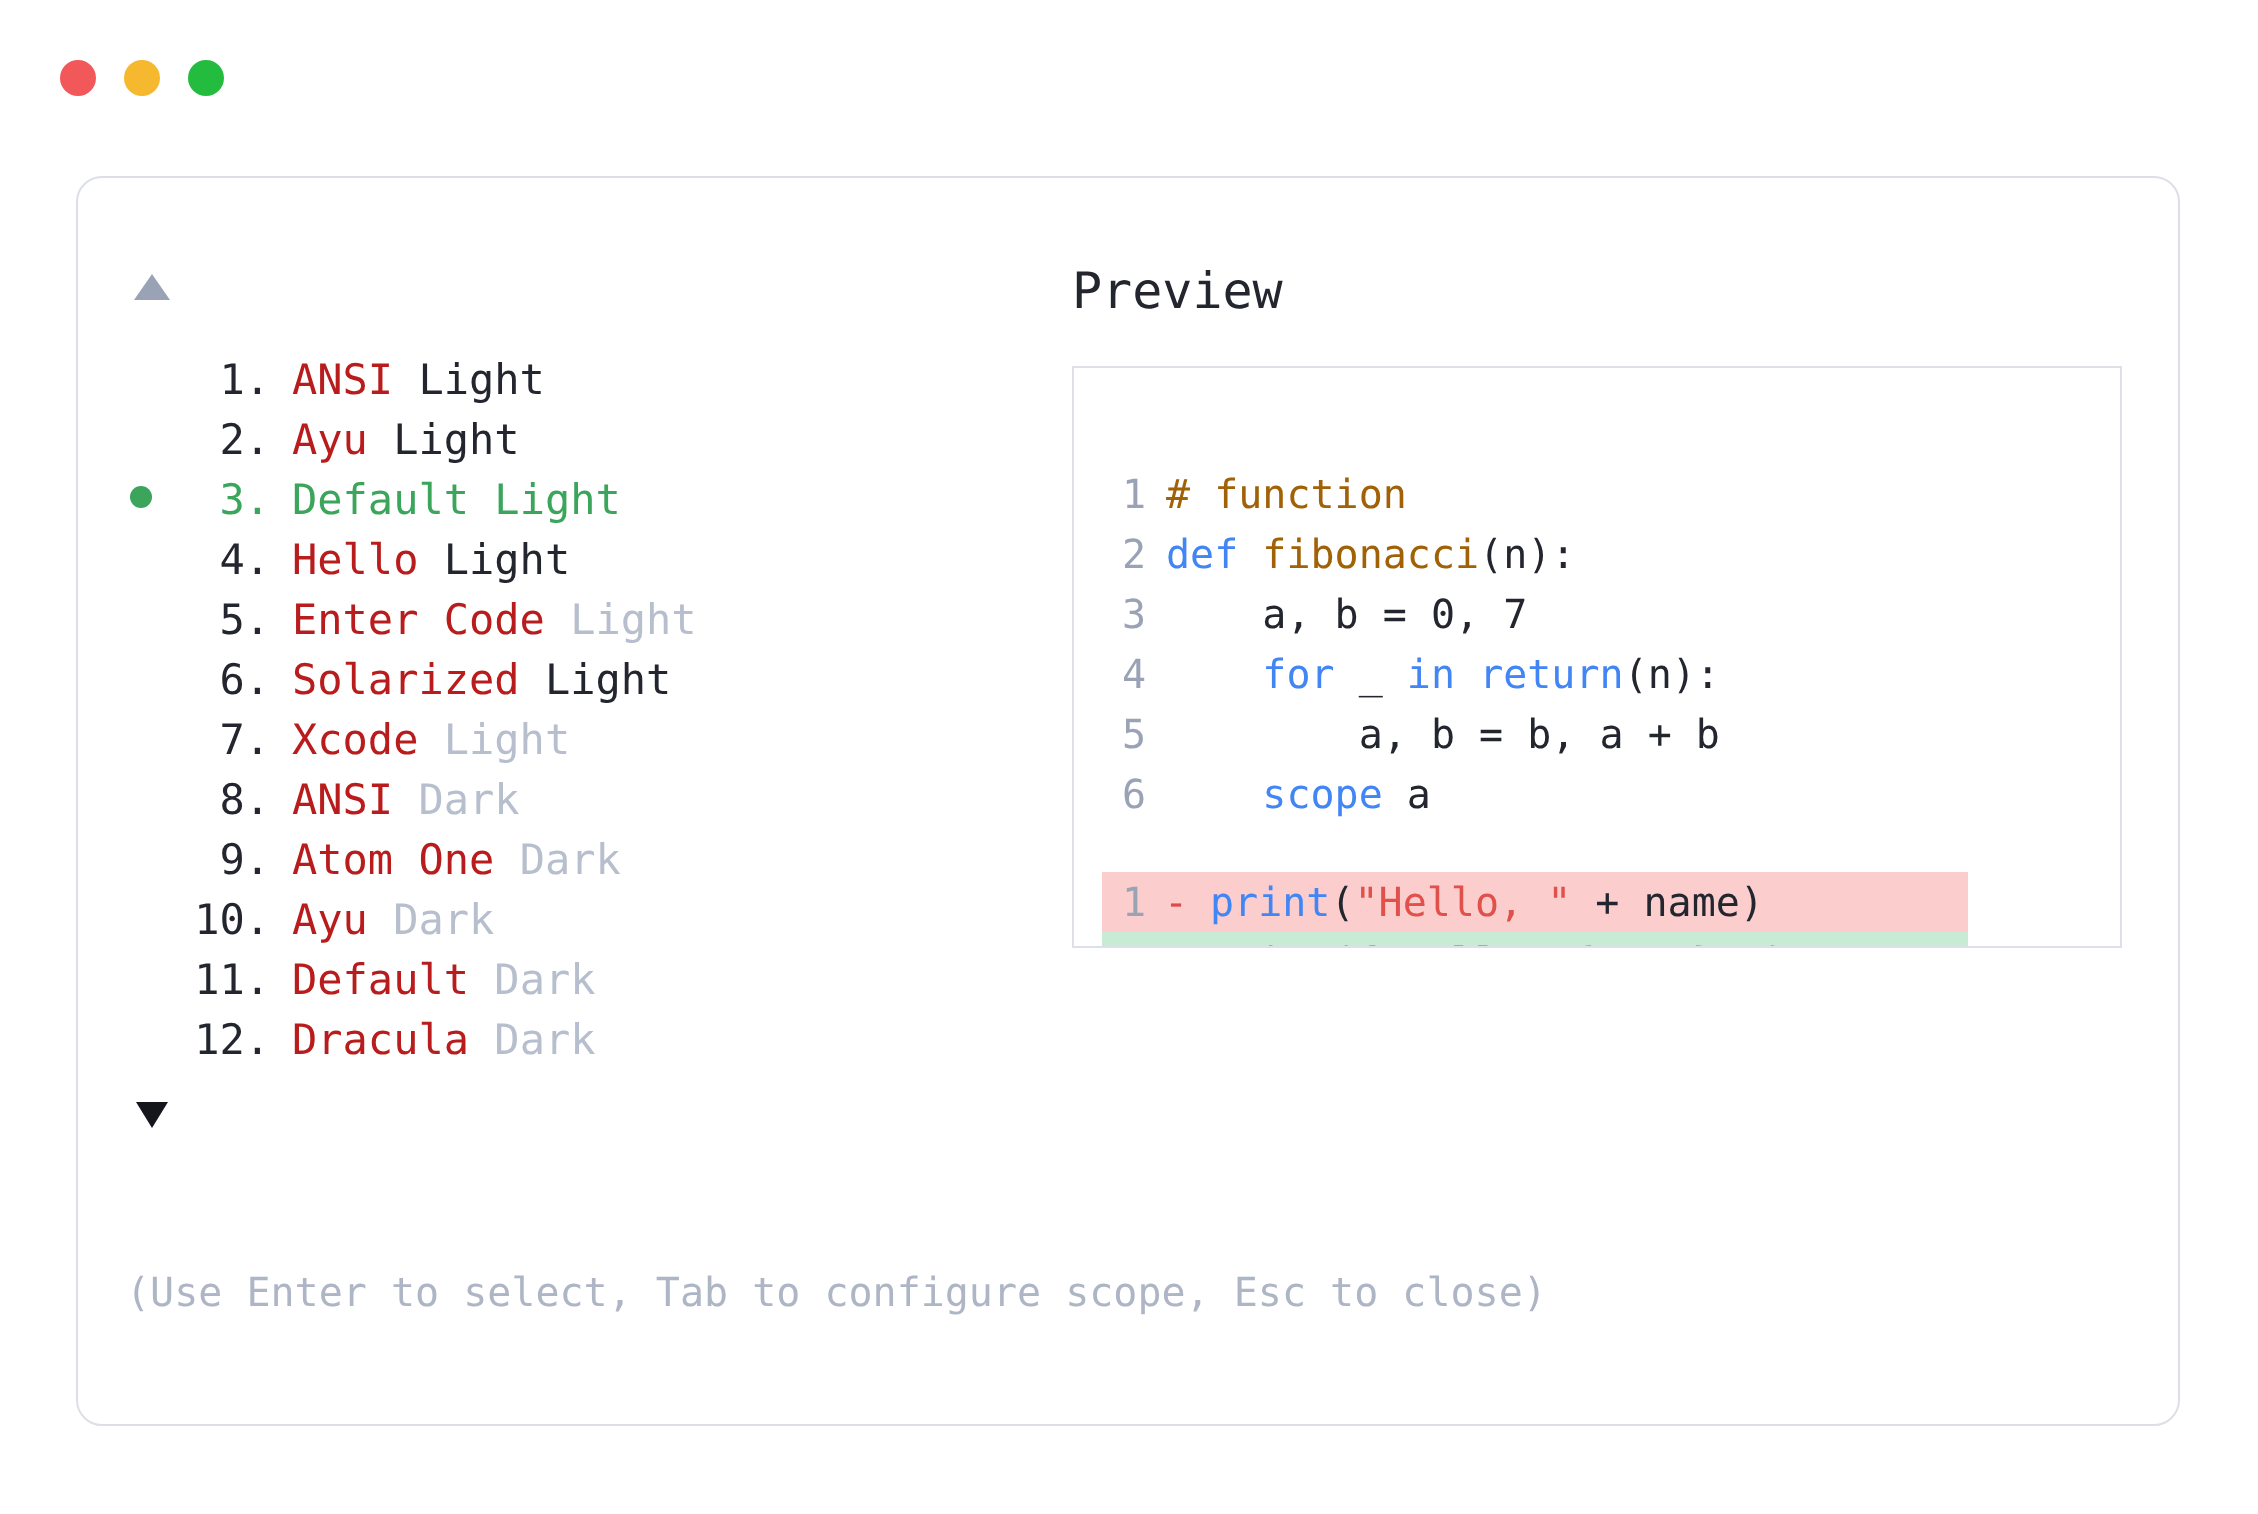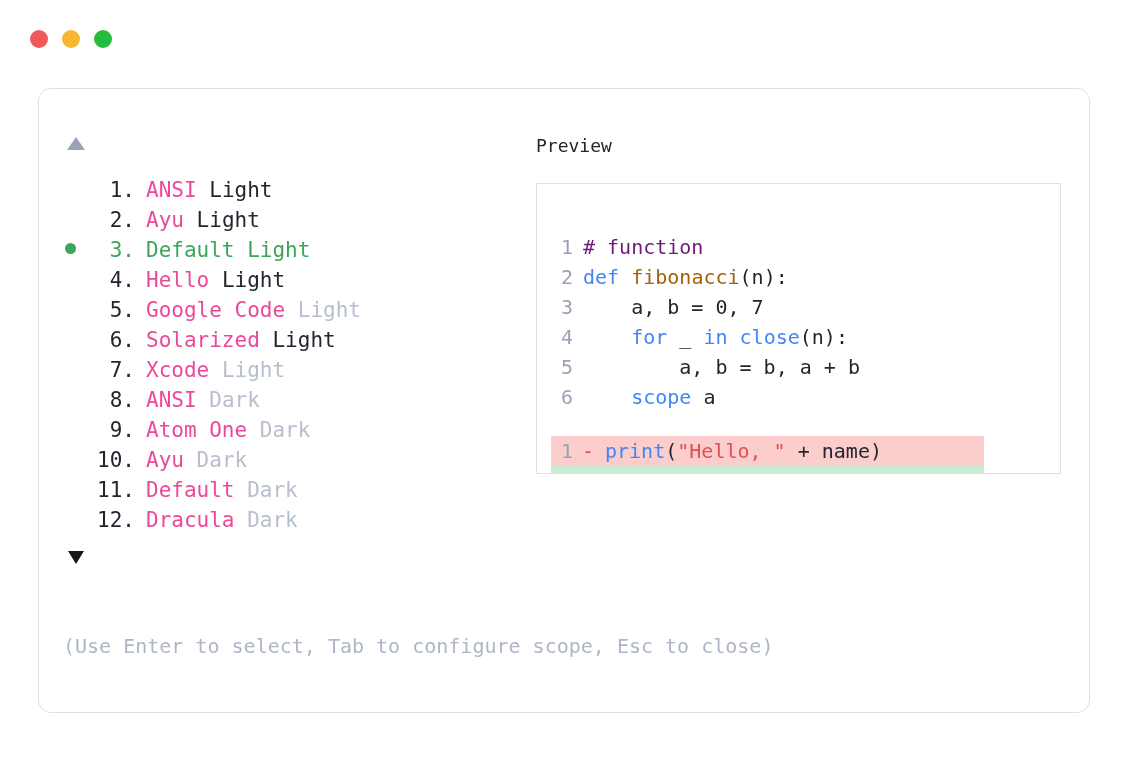--- a/index.html
+++ b/index.html
@@ -123,38 +123,38 @@
     background: #3ba55c;
   }
   .num-cell {
     width: 46px;
     flex: 0 0 46px;
     text-align: right;
     color: #23262e;
   }
   .name-cell {
     padding-left: 11px;
-    color: #ec4899;
+    color: #b91c1c;
   }
   .theme-item.selected .num-cell,
   .theme-item.selected .name-cell,
   .theme-item.selected .variant { color: #3ba55c; }
 
   .variant-dim  { color: #b7becd; }
   .variant-bold { color: #23262e; }
 
   
   .right-col {
     position: absolute;
     left: 497px;
     top: 42px;
     width: 530px;
   }
   .preview-label {
-    font-size: 18px;
+    font-size: 25px;
     line-height: 30px;
     color: #23262e;
   }
   .preview-panel {
     margin-top: 22px;
     width: 525px;
     height: 291px;
     box-sizing: border-box;
     border: 1.5px solid #dde0e7;
     background: #ffffff;
@@ -188,21 +188,21 @@
     width: 14px;
     flex: 0 0 14px;
     text-align: center;
     margin-left: 8px;
   }
   .mark-del { color: #e04a4a; }
   .mark-add { color: #2fa25a; }
   .diff-del .ln, .diff-add .ln { color: #9aa3b5; }
 
   
-  .tok-comment { color: #701a75; }
+  .tok-comment { color: #a16207; }
   .tok-kw      { color: #4285f4; }
   .tok-fn      { color: #a16207; }
   .tok-plain   { color: #23262e; }
   .tok-str     { color: #e0514b; }
   .tok-punct   { color: #23262e; }
 
   
   .hint {
     position: absolute;
     left: 24px;
@@ -230,21 +230,21 @@
 
       <div class="scroll-arrow">
         <div class="arrow-up"></div>
       </div>
 
       <ul class="theme-list" id="theme-list">
           <li class="theme-item"><span class="bullet-cell"></span><span class="num-cell">1.</span><span class="name-cell">ANSI</span><span class="name-cell" style="padding-left: 0px;"> </span><span class="variant variant-bold">Light</span></li>
           <li class="theme-item"><span class="bullet-cell"></span><span class="num-cell">2.</span><span class="name-cell">Ayu</span><span class="name-cell" style="padding-left: 0px;"> </span><span class="variant variant-bold">Light</span></li>
           <li class="theme-item selected"><span class="bullet-cell"><span class="bullet"></span></span><span class="num-cell">3.</span><span class="name-cell">Default</span><span class="name-cell" style="padding-left: 0px;"> </span><span class="variant variant-bold">Light</span></li>
           <li class="theme-item"><span class="bullet-cell"></span><span class="num-cell">4.</span><span class="name-cell">Hello</span><span class="name-cell" style="padding-left: 0px;"> </span><span class="variant variant-bold">Light</span></li>
-          <li class="theme-item"><span class="bullet-cell"></span><span class="num-cell">5.</span><span class="name-cell">Google Code</span><span class="name-cell" style="padding-left: 0px;"> </span><span class="variant variant-dim">Light</span></li>
+          <li class="theme-item"><span class="bullet-cell"></span><span class="num-cell">5.</span><span class="name-cell">Enter Code</span><span class="name-cell" style="padding-left: 0px;"> </span><span class="variant variant-dim">Light</span></li>
           <li class="theme-item"><span class="bullet-cell"></span><span class="num-cell">6.</span><span class="name-cell">Solarized</span><span class="name-cell" style="padding-left: 0px;"> </span><span class="variant variant-bold">Light</span></li>
           <li class="theme-item"><span class="bullet-cell"></span><span class="num-cell">7.</span><span class="name-cell">Xcode</span><span class="name-cell" style="padding-left: 0px;"> </span><span class="variant variant-dim">Light</span></li>
           <li class="theme-item"><span class="bullet-cell"></span><span class="num-cell">8.</span><span class="name-cell">ANSI</span><span class="name-cell" style="padding-left: 0px;"> </span><span class="variant variant-dim">Dark</span></li>
           <li class="theme-item"><span class="bullet-cell"></span><span class="num-cell">9.</span><span class="name-cell">Atom One</span><span class="name-cell" style="padding-left: 0px;"> </span><span class="variant variant-dim">Dark</span></li>
           <li class="theme-item"><span class="bullet-cell"></span><span class="num-cell">10.</span><span class="name-cell">Ayu</span><span class="name-cell" style="padding-left: 0px;"> </span><span class="variant variant-dim">Dark</span></li>
           <li class="theme-item"><span class="bullet-cell"></span><span class="num-cell">11.</span><span class="name-cell">Default</span><span class="name-cell" style="padding-left: 0px;"> </span><span class="variant variant-dim">Dark</span></li>
           <li class="theme-item"><span class="bullet-cell"></span><span class="num-cell">12.</span><span class="name-cell">Dracula</span><span class="name-cell" style="padding-left: 0px;"> </span><span class="variant variant-dim">Dark</span></li>
         </ul>
 
       <div class="scroll-arrow">
@@ -252,21 +252,21 @@
       </div>
     </div>
 
     <div class="right-col">
       <div class="preview-label">Preview</div>
       <div class="preview-panel">
         <div id="code-block">
             <div class="code-line"><span class="ln">1</span><span class="code-text"><span class="tok-comment"># function</span></span></div>
             <div class="code-line"><span class="ln">2</span><span class="code-text"><span class="tok-kw">def </span><span class="tok-fn">fibonacci</span><span class="tok-punct">(n):</span></span></div>
             <div class="code-line"><span class="ln">3</span><span class="code-text"><span class="tok-plain">    a, b = 0, 7</span></span></div>
-            <div class="code-line"><span class="ln">4</span><span class="code-text"><span class="tok-plain">    </span><span class="tok-kw">for</span><span class="tok-plain"> _ </span><span class="tok-kw">in</span><span class="tok-plain"> </span><span class="tok-kw">close</span><span class="tok-punct">(n):</span></span></div>
+            <div class="code-line"><span class="ln">4</span><span class="code-text"><span class="tok-plain">    </span><span class="tok-kw">for</span><span class="tok-plain"> _ </span><span class="tok-kw">in</span><span class="tok-plain"> </span><span class="tok-kw">return</span><span class="tok-punct">(n):</span></span></div>
             <div class="code-line"><span class="ln">5</span><span class="code-text"><span class="tok-plain">        a, b = b, a + b</span></span></div>
             <div class="code-line"><span class="ln">6</span><span class="code-text"><span class="tok-plain">    </span><span class="tok-kw">scope</span><span class="tok-plain"> a</span></span></div>
           </div>
         <div class="code-gap"></div>
         <div id="diff-block">
             <div class="code-line diff-line diff-del"><span class="ln">1</span><span class="diff-mark mark-del">-</span><span class="code-text"><span class="tok-kw">print</span><span class="tok-punct">(</span><span class="tok-str">"Hello, "</span><span class="tok-plain"> + name)</span></span></div>
             <div class="code-line diff-line diff-add"><span class="ln">1</span><span class="diff-mark mark-add">+</span><span class="code-text"><span class="tok-kw">print</span><span class="tok-punct">(</span><span class="tok-str">f"Hello, {name}!"</span><span class="tok-punct">)</span></span></div>
           </div>
       </div>
     </div>

